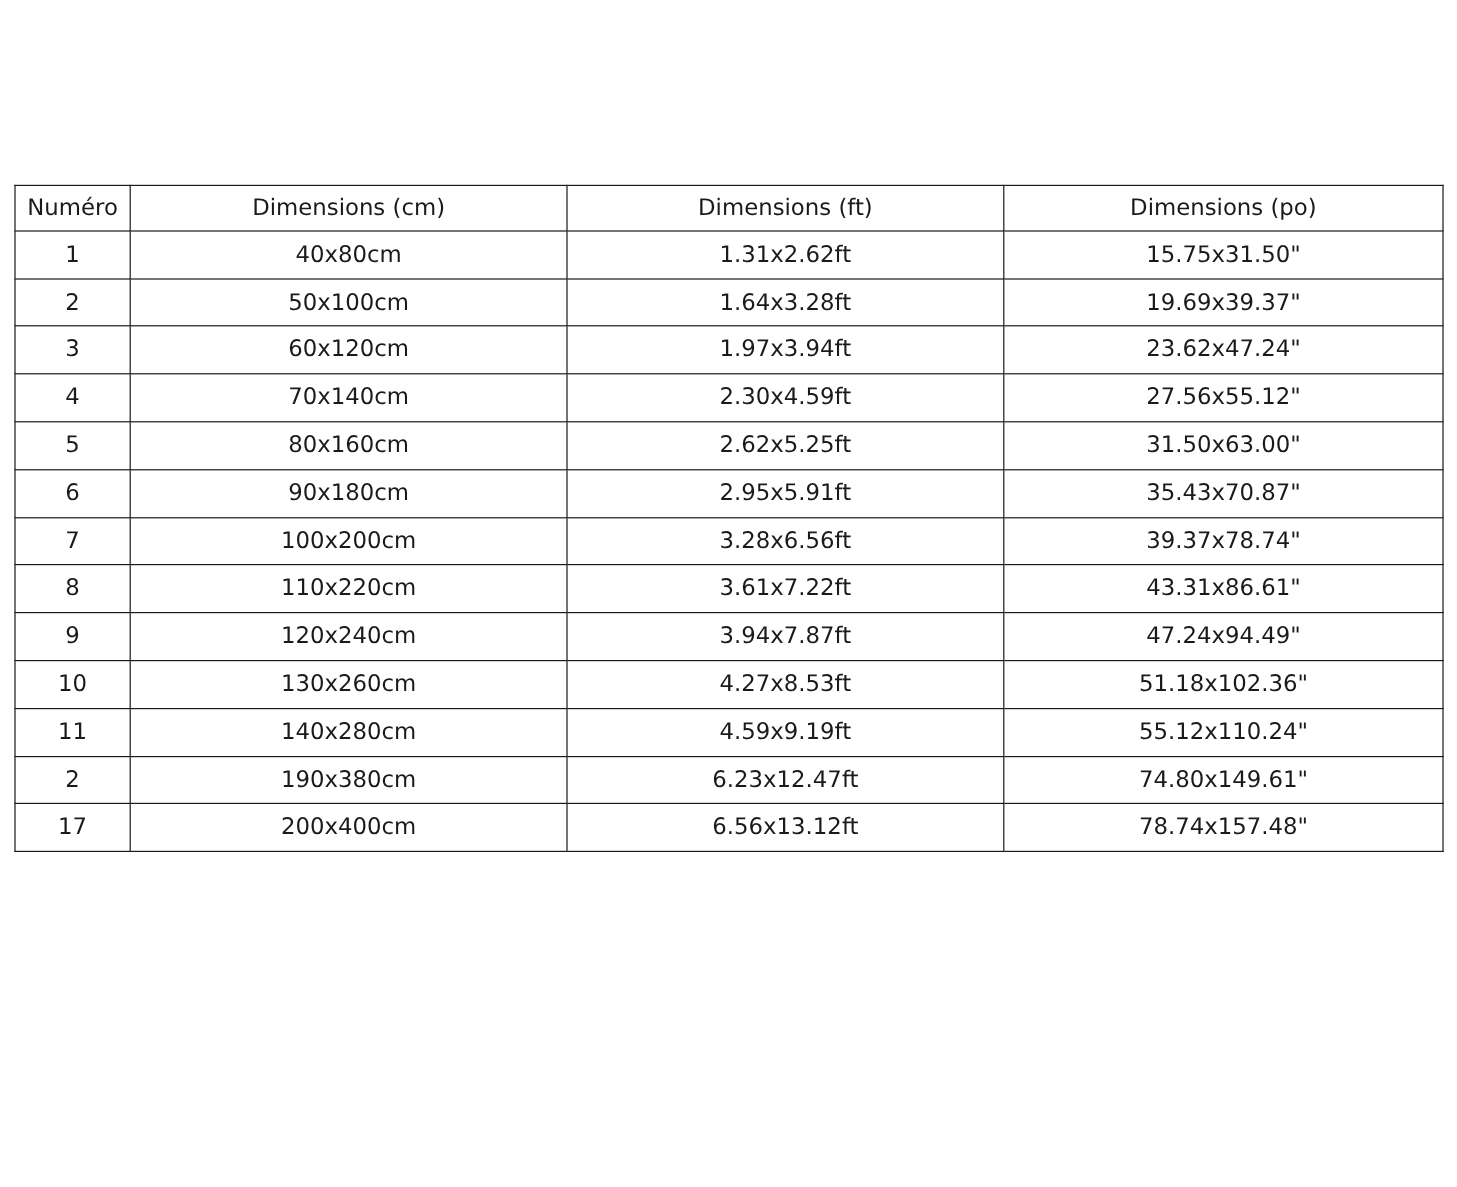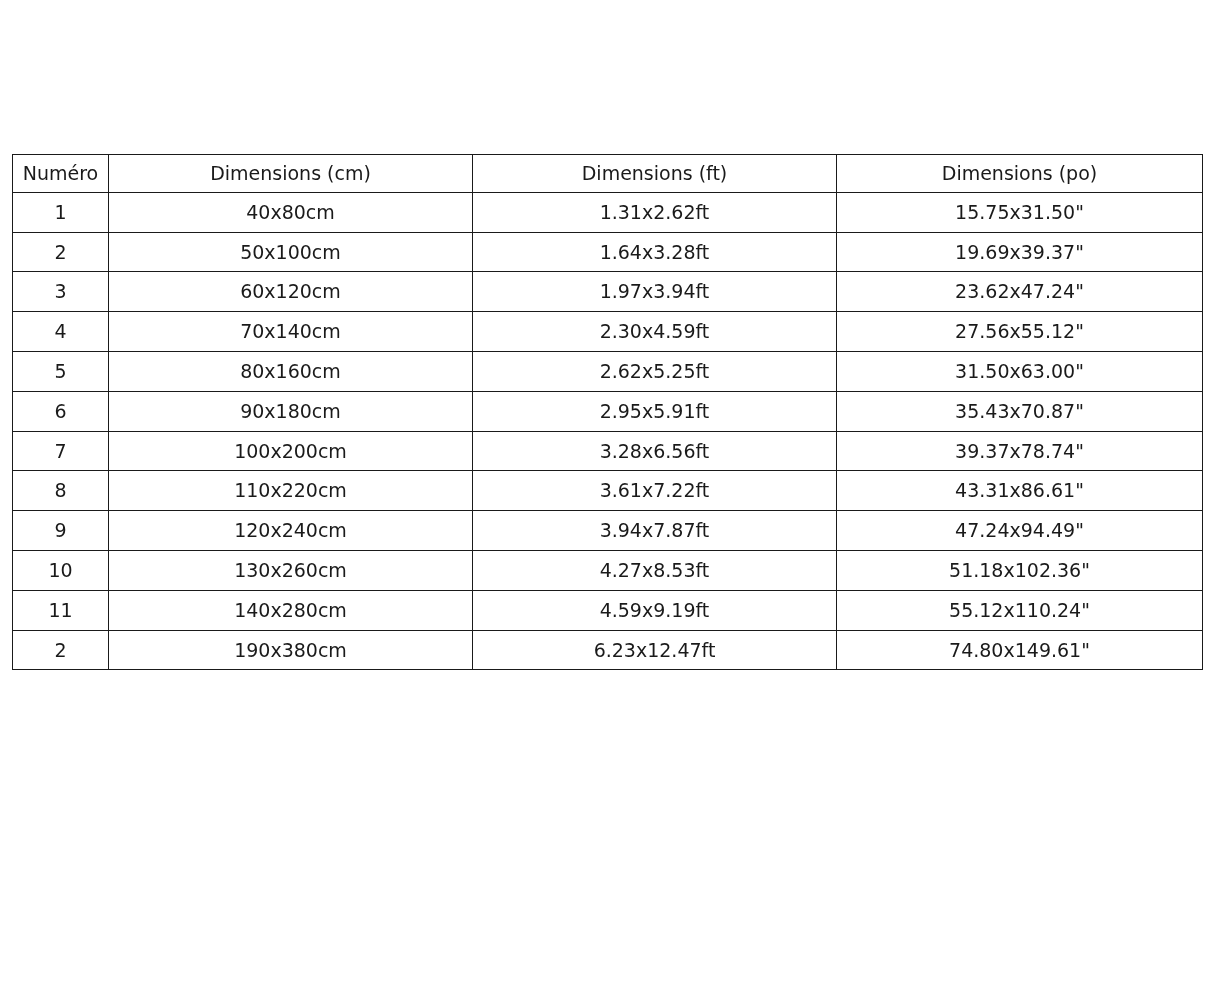--- a/index.html
+++ b/index.html
@@ -146,16 +146,22 @@
           <td>140x280cm</td>
           <td>4.59x9.19ft</td>
           <td>55.12x110.24"</td>
         </tr>
         <tr>
           <td class="num-cell">2</td>
           <td>190x380cm</td>
           <td>6.23x12.47ft</td>
           <td>74.80x149.61"</td>
         </tr>
+        <tr>
+          <td class="num-cell">17</td>
+          <td>200x400cm</td>
+          <td>6.56x13.12ft</td>
+          <td>78.74x157.48"</td>
+        </tr>
       </tbody>
     </table>
   </div>
 </div>
 
 </body></html>

